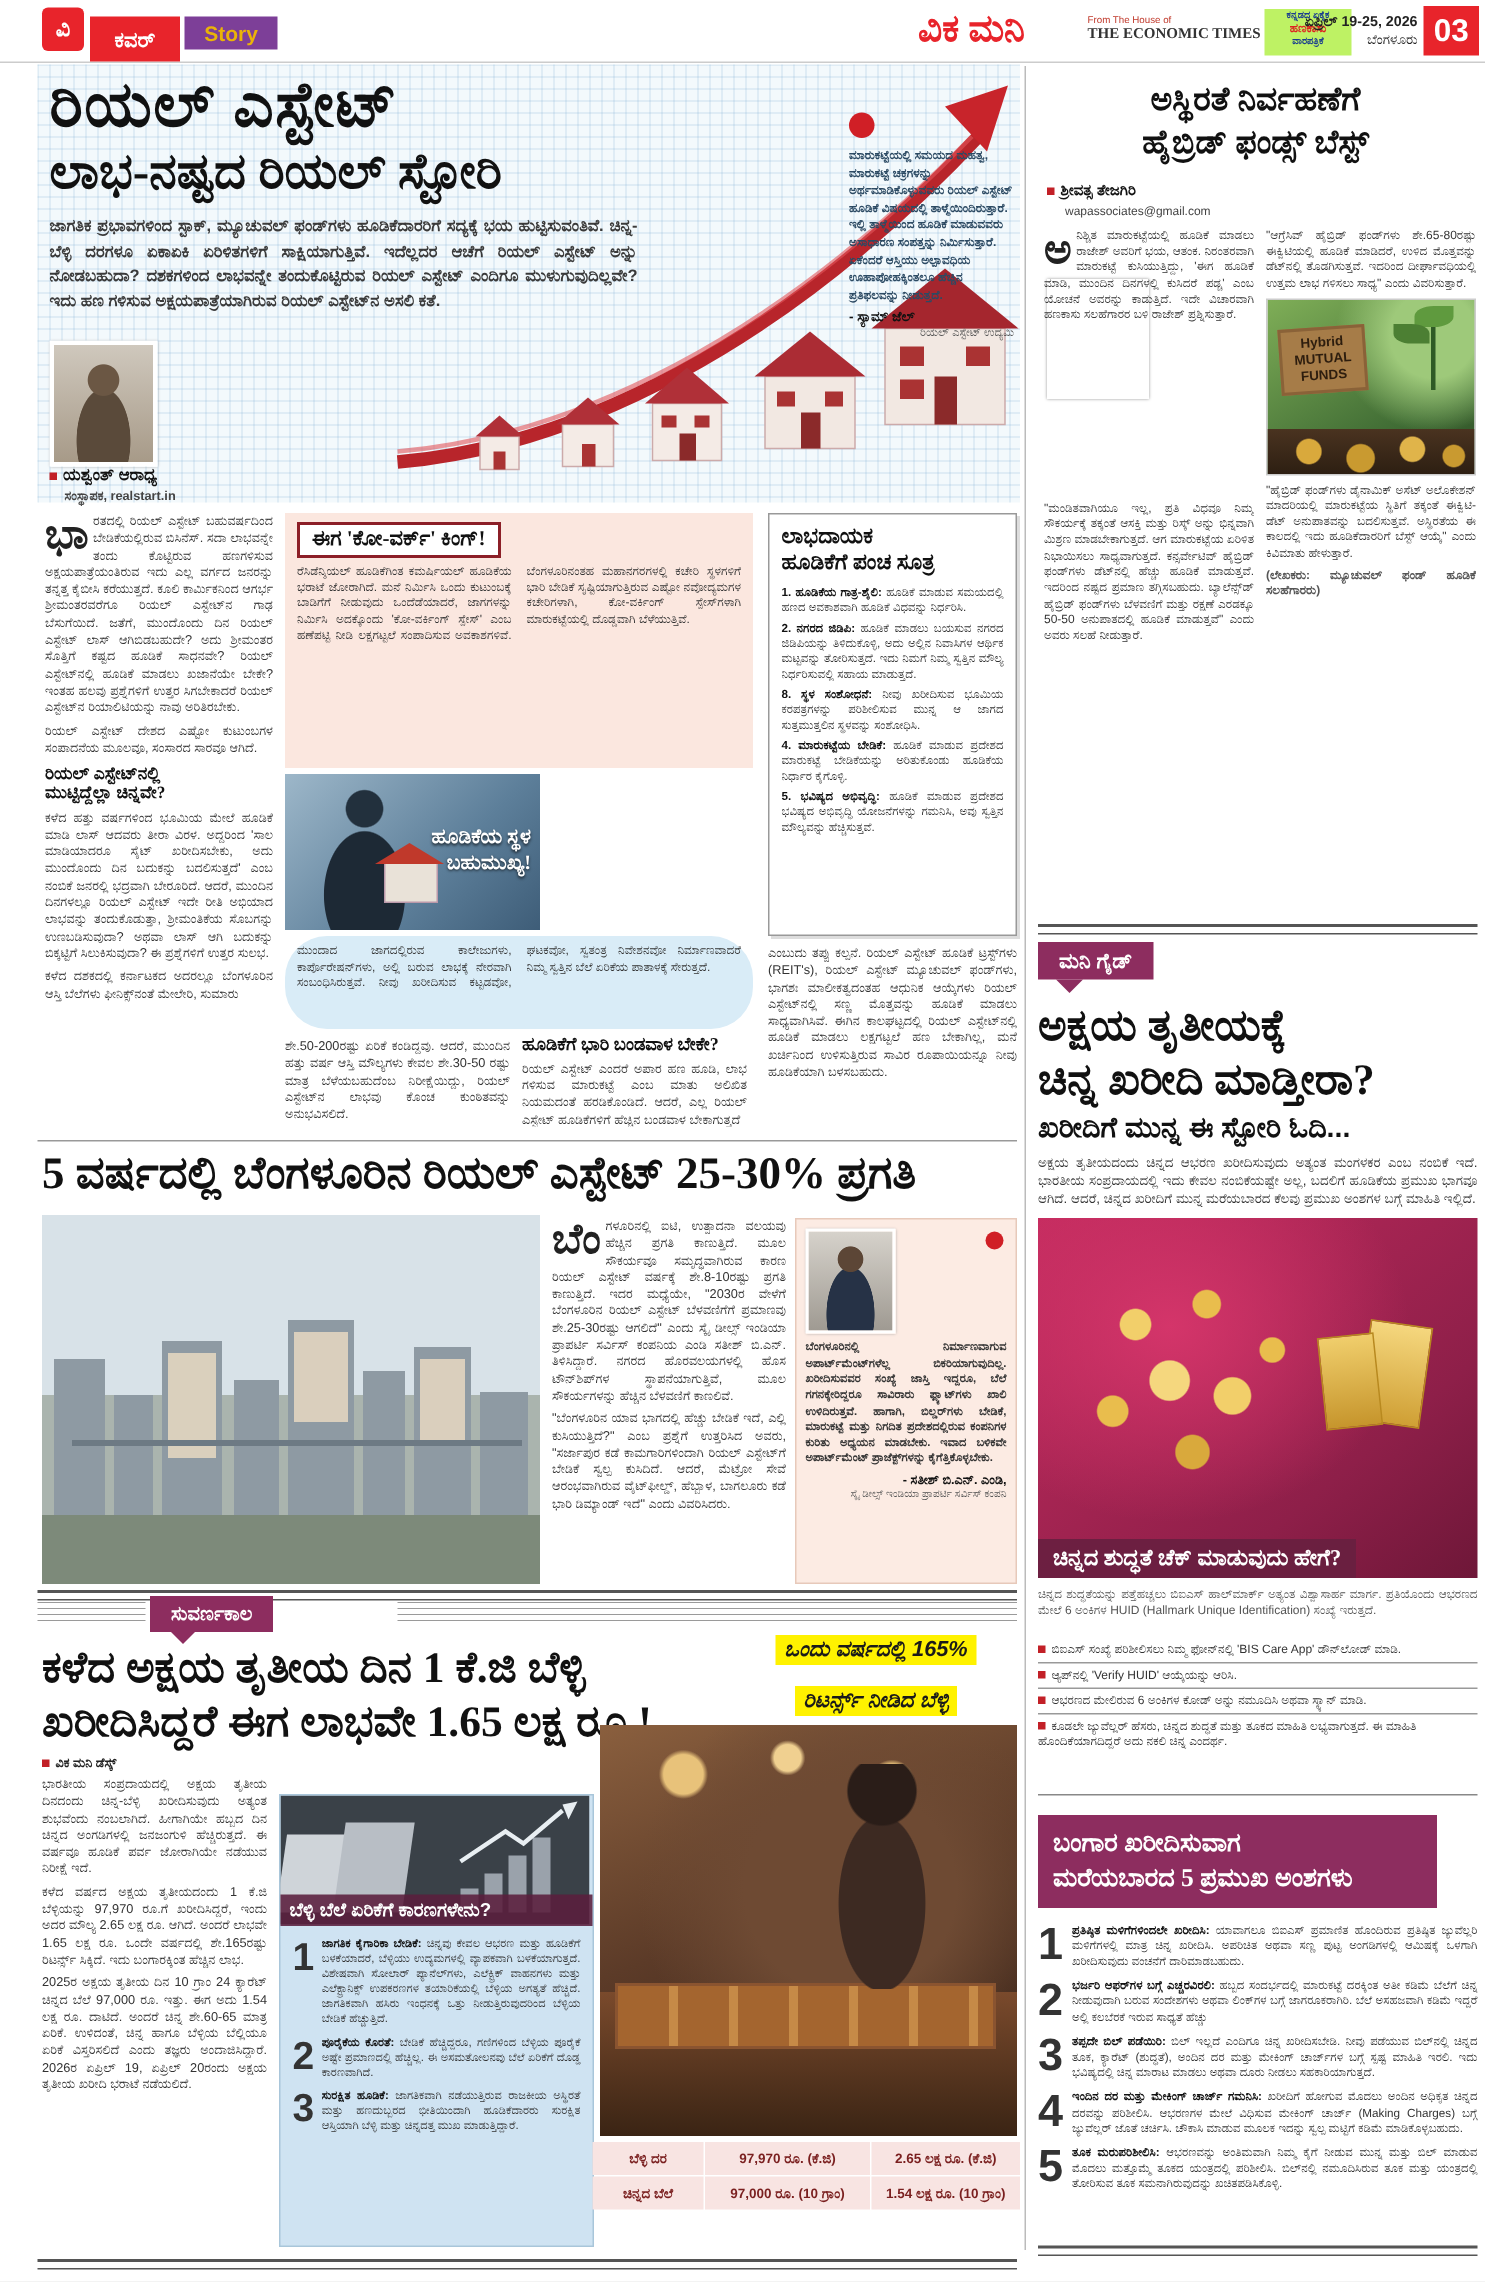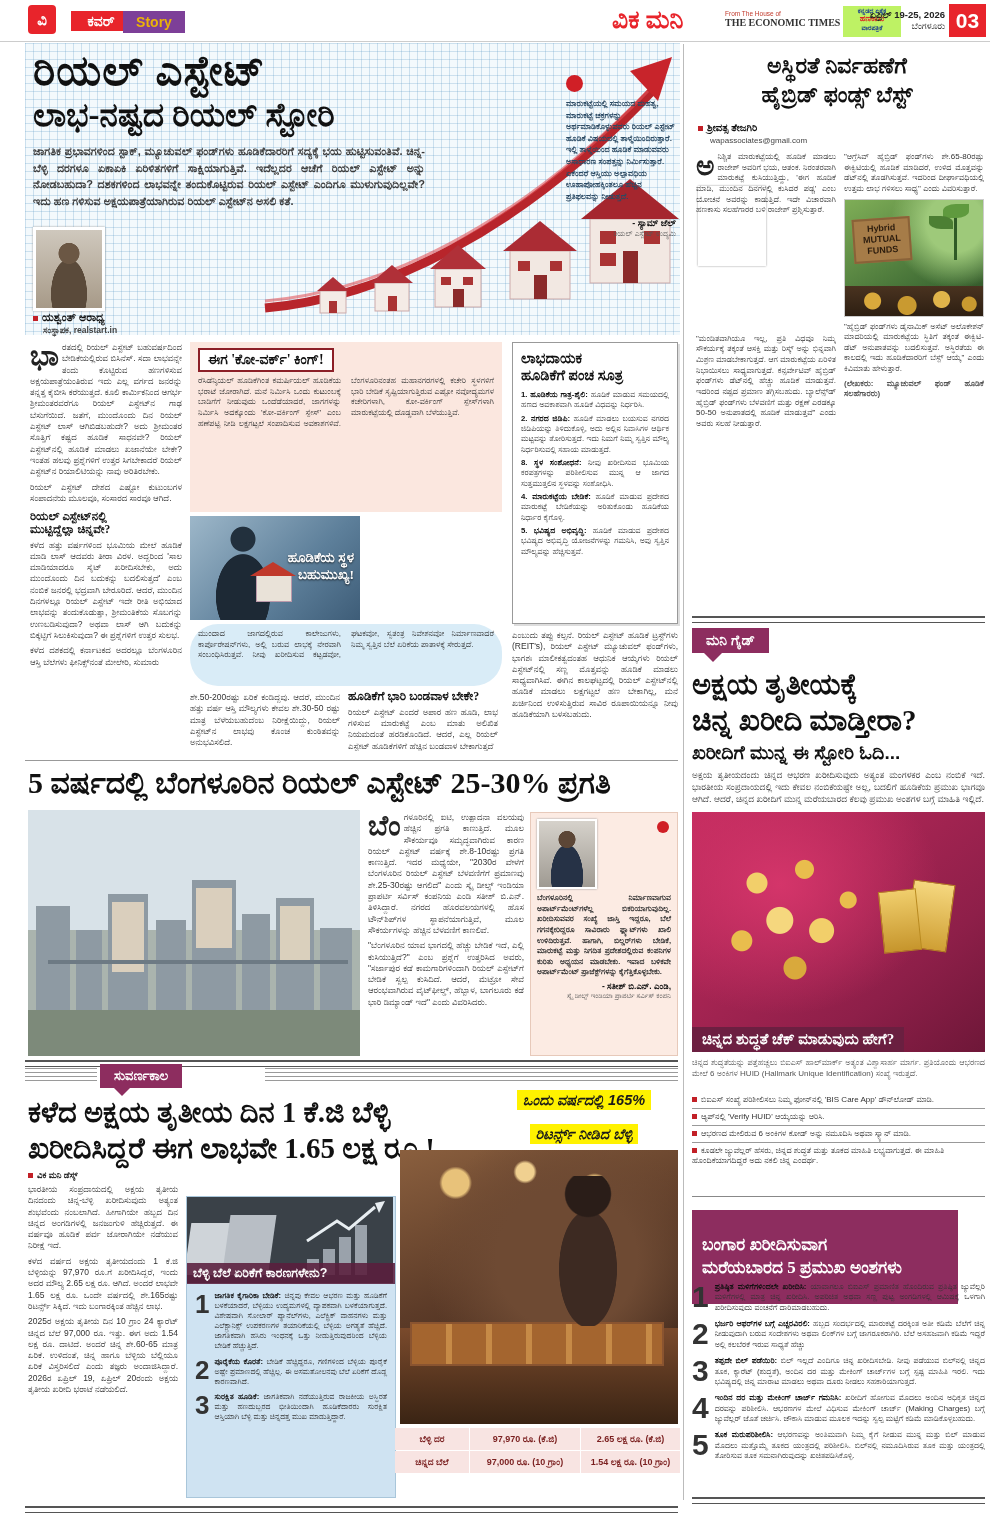--- a/index.html
+++ b/index.html
@@ -31,21 +31,21 @@
   .caption-ov{color:#fff;font-weight:bold;font-family:"Liberation Serif",serif;
               text-shadow:0 1px 2px rgba(0,0,0,.7);}
 </style>
 </head>
 <body>
 
 <div class="page">
 
   <div class="abs" style="left:0;top:0;width:990px;height:41px;border-bottom:1px solid #ccc;">
     <div class="abs redbox" style="left:28px;top:5px;width:28px;height:29px;border-radius:4px;font-size:15px;">ವಿ</div>
-    <div class="abs redbox" style="left:60px;top:11px;width:60px;height:20px;font-size:14px;margin-left:11px;">
+    <div class="abs redbox" style="left:60px;top:11px;width:60px;height:30px;font-size:14px;">
         <span>ಕವರ್</span>
       </div>
     <div class="abs purplebox" style="left:123px;top:11px;width:62px;height:22px;font-size:14px;">
         <span>Story</span>
       </div>
     <div class="abs" style="left:612px;top:6px;font-size:25px;font-weight:bold;color:#e8242b;font-family:'Liberation Serif',serif;">ವಿಕ ಮನಿ</div>
     <div class="abs" style="left:725px;top:10px;line-height:1.1;">
       <div style="font-size:6.5px;color:#c0392b;">From The House of</div>
       <div style="font-size:10px;color:#333;font-family:'Liberation Serif',serif;font-weight:bold;">THE ECONOMIC TIMES</div>
     </div>
@@ -116,21 +116,21 @@
       background:radial-gradient(circle at 50% 30%, #6b5744 16%, transparent 17%),
                  radial-gradient(ellipse at 50% 82%, #5a4a3a 38%, transparent 39%),
                  linear-gradient(#cfc8bd,#a79a88);"></div>
     <div class="abs" style="left:8px;top:268px;font-size:11px;font-weight:bold;color:#111;"><span class="sq"></span><span>ಯಶ್ವಂತ್ ಆರಾಧ್ಯ</span></div>
     <div class="abs" style="left:18px;top:282px;font-size:8.5px;font-weight:bold;color:#444;">ಸಂಸ್ಥಾಪಕ, realstart.in</div>
   </div>
 
   <div class="abs" style="left:566px;top:75px;width:110px;">
     <div style="width:17px;height:17px;border-radius:50%;background:#d01f26;margin-bottom:6px;"></div>
     <div style="font-size:8px;line-height:1.45;color:#2c4a63;font-weight:bold;text-align:left;">ಮಾರುಕಟ್ಟೆಯಲ್ಲಿ ಸಮಯದ ಮಹತ್ವ, ಮಾರುಕಟ್ಟೆ ಚಕ್ರಗಳನ್ನು ಅರ್ಥಮಾಡಿಕೊಳ್ಳುವವರು ರಿಯಲ್ ಎಸ್ಟೇಟ್ ಹೂಡಿಕೆ ವಿಷಯದಲ್ಲಿ ತಾಳ್ಮೆಯಿಂದಿರುತ್ತಾರೆ. ಇಲ್ಲಿ ತಾಳ್ಮೆಯಿಂದ ಹೂಡಿಕೆ ಮಾಡುವವರು ಅಸಾಧಾರಣ ಸಂಪತ್ತನ್ನು ನಿರ್ಮಿಸುತ್ತಾರೆ. ಏಕೆಂದರೆ ಆಸ್ತಿಯು ಅಲ್ಪಾವಧಿಯ ಊಹಾಪೋಹಕ್ಕಿಂತಲೂ ಹೆಚ್ಚಿನ ಪ್ರತಿಫಲವನ್ನು ನೀಡುತ್ತದೆ.</div>
-    <div style="font-size:9px;font-weight:bold;color:#111;text-align:right;margin-top:16px;">- ಸ್ಯಾಮ್ ಜೆಲ್</div>
+    <div style="font-size:9px;font-weight:bold;color:#111;text-align:left;margin-top:4px;">- ಸ್ಯಾಮ್ ಜೆಲ್</div>
     <div style="font-size:7.5px;color:#555;text-align:right;">ರಿಯಲ್ ಎಸ್ಟೇಟ್ ಉದ್ಯಮಿ</div>
   </div>
 
   <div class="abs body-txt" style="left:30px;top:342px;width:152px;height:414px;overflow:hidden;">
     <span class="dropcap">ಭಾ</span>
     <span>ರತದಲ್ಲಿ ರಿಯಲ್ ಎಸ್ಟೇಟ್ ಬಹುವರ್ಷದಿಂದ ಬೇಡಿಕೆಯಲ್ಲಿರುವ ಬಿಸಿನೆಸ್. ಸದಾ ಲಾಭವನ್ನೇ ತಂದು ಕೊಟ್ಟಿರುವ ಹಣಗಳಿಸುವ ಅಕ್ಷಯಪಾತ್ರೆಯಂತಿರುವ ಇದು ಎಲ್ಲ ವರ್ಗದ ಜನರನ್ನು ತನ್ನತ್ತ ಕೈಬೀಸಿ ಕರೆಯುತ್ತದೆ. ಕೂಲಿ ಕಾರ್ಮಿಕನಿಂದ ಆಗರ್ಭ ಶ್ರೀಮಂತರವರೆಗೂ ರಿಯಲ್ ಎಸ್ಟೇಟ್‌ನ ಗಾಢ ಬೆಸುಗೆಯಿದೆ. ಜತೆಗೆ, ಮುಂದೊಂದು ದಿನ ರಿಯಲ್ ಎಸ್ಟೇಟ್ ಲಾಸ್ ಆಗಿಬಿಡಬಹುದೇ? ಅದು ಶ್ರೀಮಂತರ ಸೊತ್ತಿಗೆ ಕಷ್ಟದ ಹೂಡಿಕೆ ಸಾಧನವೇ? ರಿಯಲ್ ಎಸ್ಟೇಟ್‌ನಲ್ಲಿ ಹೂಡಿಕೆ ಮಾಡಲು ಖಜಾನೆಯೇ ಬೇಕೇ? ಇಂತಹ ಹಲವು ಪ್ರಶ್ನೆಗಳಿಗೆ ಉತ್ತರ ಸಿಗಬೇಕಾದರೆ ರಿಯಲ್ ಎಸ್ಟೇಟ್‌ನ ರಿಯಾಲಿಟಿಯನ್ನು ನಾವು ಅರಿತಿರಬೇಕು.</span>
     <p style="margin:4px 0;">ರಿಯಲ್ ಎಸ್ಟೇಟ್ ದೇಶದ ಎಷ್ಟೋ ಕುಟುಂಬಗಳ ಸಂಪಾದನೆಯ ಮೂಲವೂ, ಸಂಸಾರದ ಸಾರವೂ ಆಗಿದೆ.</p>
     <div class="subhead" style="margin:6px 0 3px;">
       <div>ರಿಯಲ್ ಎಸ್ಟೇಟ್‌ನಲ್ಲಿ</div>
         <div>ಮುಟ್ಟಿದ್ದೆಲ್ಲಾ ಚಿನ್ನವೇ?</div>
@@ -395,21 +395,21 @@
 
   <div class="abs" style="left:692px;top:1092px;width:293px;">
     <div style="border-bottom:1px solid #999;padding:3px 0;font-size:8px;color:#333;"><span class="sq"></span><span>ಬಿಐಎಸ್ ಸಂಖ್ಯೆ ಪರಿಶೀಲಿಸಲು ನಿಮ್ಮ ಫೋನ್‌ನಲ್ಲಿ 'BIS Care App' ಡೌನ್‌ಲೋಡ್ ಮಾಡಿ.</span></div>
     <div style="border-bottom:1px solid #999;padding:3px 0;font-size:8px;color:#333;"><span class="sq"></span><span>ಆ್ಯಪ್‌ನಲ್ಲಿ 'Verify HUID' ಆಯ್ಕೆಯನ್ನು ಆರಿಸಿ.</span></div>
     <div style="border-bottom:1px solid #999;padding:3px 0;font-size:8px;color:#333;"><span class="sq"></span><span>ಆಭರಣದ ಮೇಲಿರುವ 6 ಅಂಕಿಗಳ ಕೋಡ್ ಅನ್ನು ನಮೂದಿಸಿ ಅಥವಾ ಸ್ಕ್ಯಾನ್ ಮಾಡಿ.</span></div>
     <div style="padding:3px 0;font-size:8px;color:#333;"><span class="sq"></span><span>ಕೂಡಲೇ ಜ್ಯುವೆಲ್ಲರ್ ಹೆಸರು, ಚಿನ್ನದ ಶುದ್ಧತೆ ಮತ್ತು ತೂಕದ ಮಾಹಿತಿ ಲಭ್ಯವಾಗುತ್ತದೆ. ಈ ಮಾಹಿತಿ ಹೊಂದಿಕೆಯಾಗದಿದ್ದರೆ ಅದು ನಕಲಿ ಚಿನ್ನ ಎಂದರ್ಥ.</span></div>
   </div>
 
   <div class="abs" style="left:692px;top:1196px;width:293px;height:1px;background:#888;"></div>
 
-  <div class="abs magenta" style="left:692px;top:1210px;width:246px;padding:24px 10px;font-size:17px;line-height:1.35;font-family:'Liberation Serif',serif;">
+  <div class="abs magenta" style="left:692px;top:1210px;width:246px;padding:8px 10px;font-size:17px;line-height:1.35;font-family:'Liberation Serif',serif;">
     <div>ಬಂಗಾರ ಖರೀದಿಸುವಾಗ</div>
       <div>ಮರೆಯಬಾರದ 5 ಪ್ರಮುಖ ಅಂಶಗಳು</div>
   </div>
 
   <div class="abs" style="left:692px;top:1282px;width:293px;">
     <div style="display:flex;gap:6px;margin-bottom:6px;">
       <div class="numeral" style="font-size:30px;">1</div>
       <div class="body-txt" style="font-size:7.8px;"><span class="lead">ಪ್ರತಿಷ್ಠಿತ ಮಳಿಗೆಗಳಿಂದಲೇ ಖರೀದಿಸಿ:</span> <span>ಯಾವಾಗಲೂ ಬಿಐಎಸ್ ಪ್ರಮಾಣಿತ ಹೊಂದಿರುವ ಪ್ರತಿಷ್ಠಿತ ಜ್ಯುವೆಲ್ಲರಿ ಮಳಿಗೆಗಳಲ್ಲಿ ಮಾತ್ರ ಚಿನ್ನ ಖರೀದಿಸಿ. ಅಪರಿಚಿತ ಅಥವಾ ಸಣ್ಣ ಪುಟ್ಟ ಅಂಗಡಿಗಳಲ್ಲಿ ಆಮಿಷಕ್ಕೆ ಒಳಗಾಗಿ ಖರೀದಿಸುವುದು ವಂಚನೆಗೆ ದಾರಿಮಾಡಬಹುದು.</span></div>
     </div>
     <div style="display:flex;gap:6px;margin-bottom:6px;">

